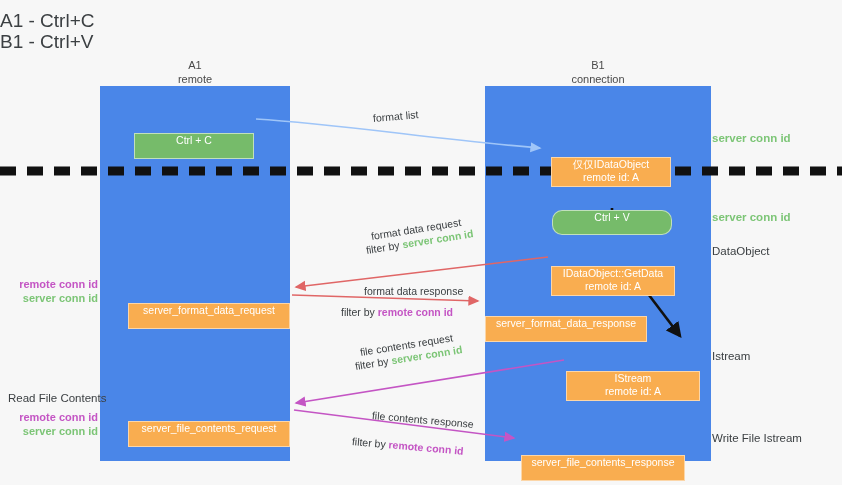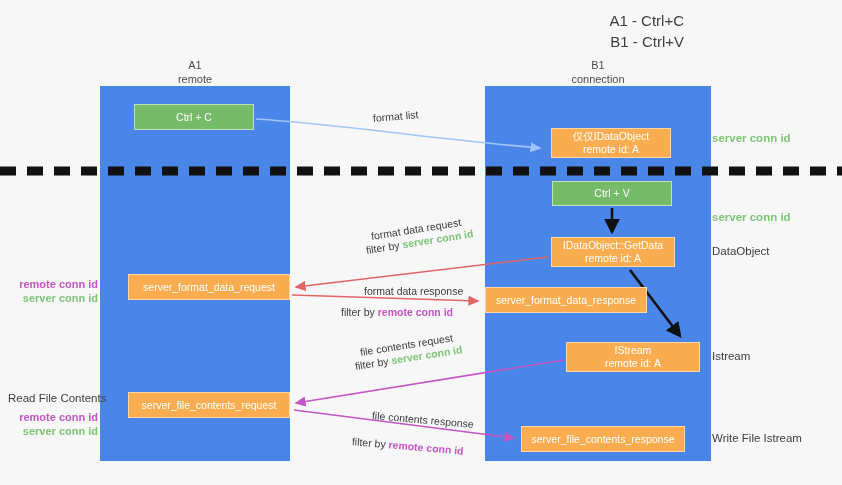--- a/index.html
+++ b/index.html
@@ -20,22 +20,22 @@
     width: 842px;
     height: 485px;
     background: #f7f7f7;
   }
   .abs { position: absolute; }
 
   
   #title {
     left: 0; top: 10px;
     width: 684px;
-    text-align: right;
-    font-size: 15px;
+    text-align: left;
+    font-size: 19px;
     line-height: 21px;
     color: #3c4043;
     white-space: pre;
   }
 
   
   .col-head {
     text-align: center;
     font-size: 11px;
     line-height: 14px;
@@ -51,34 +51,34 @@
   }
   #lane-a { left: 100px; top: 86px; width: 190px; height: 375px; }
   #lane-b { left: 485px; top: 86px; width: 226px; height: 375px; }
 
   
   .box {
     box-sizing: border-box;
     display: flex;
     flex-direction: column;
     align-items: center;
-    justify-content: center;
     text-align: center;
     color: #ffffff;
     font-size: 10.5px;
     line-height: 13px;
     border: 1px solid rgba(255,255,255,0.55);
     white-space: pre;
+    margin-top: 29px;
   }
   .box.green { background: #6aa84f; background: #76bb6a; }
   .box.orange { background: #f9ad50; border-color: rgba(255,255,255,0.5); }
 
   #box-ctrlc   { left: 134px; top: 104px; width: 120px; height: 26px; }
   #box-idataobj{ left: 551px; top: 128px; width: 120px; height: 30px; }
-  #box-ctrlv   { left: 552px; top: 181px; width: 120px; height: 25px; }
+  #box-ctrlv   { left: 552px; top: 181px; width: 120px; height: 25px; border-radius: 10px; }
   #box-getdata { left: 551px; top: 237px; width: 124px; height: 30px; }
   #box-sfdreq  { left: 128px; top: 274px; width: 162px; height: 26px; }
   #box-sfdresp { left: 485px; top: 287px; width: 162px; height: 26px; }
   #box-istream { left: 566px; top: 342px; width: 134px; height: 30px; }
   #box-sfcreq  { left: 128px; top: 392px; width: 162px; height: 26px; }
   #box-sfcresp { left: 521px; top: 426px; width: 164px; height: 26px; }
 
   
   .side-label {
     font-size: 11.5px;

